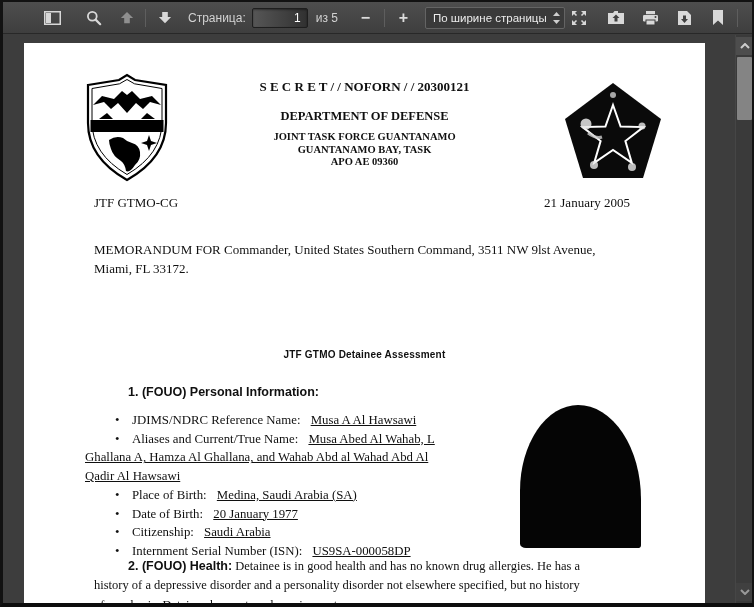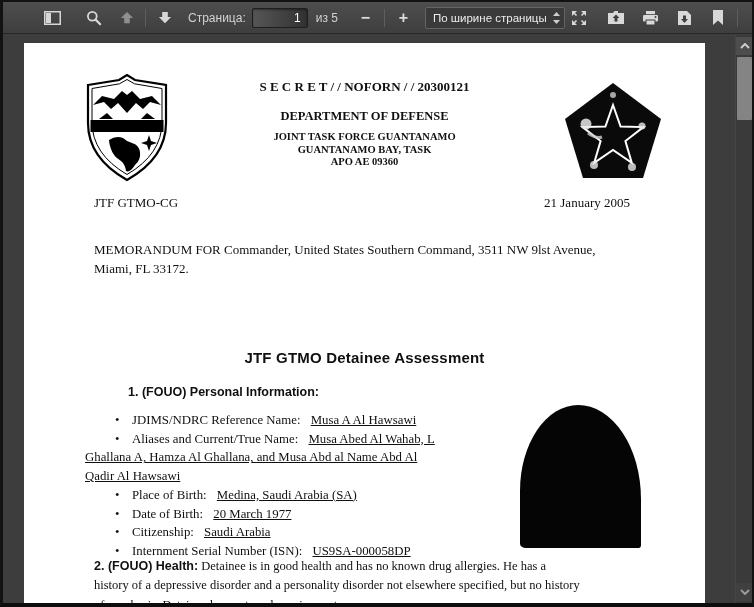--- a/index.html
+++ b/index.html
@@ -59,30 +59,30 @@
   .abs { position:absolute; }
   .serif { font-family:"Liberation Serif", serif; }
   .sans-b { font-family:"Liberation Sans", sans-serif; font-weight:bold; }
   .ctr { left:0; width:100%; text-align:center; }
   .class-line { top:36px; font-weight:bold; font-size:13px; }
   .dod-l1 { top:66px; font-weight:bold; font-size:12.5px; }
   .dod-rest { top:88px; font-weight:bold; font-size:10.5px; line-height:12.5px; }
   .office-row { left:70px; top:152px; width:536px; display:flex; justify-content:space-between; font-size:13px; }
   .memo-block { left:70px; top:197px; width:560px; line-height:19px; font-size:13px; }
   .subject-block { left:70px; top:245px; width:560px; line-height:19px; font-size:13px; }
-  .doc-title { top:306px; font-size:15px; letter-spacing:.2px; }
+  .doc-title { top:306px; font-size:10px; letter-spacing:.2px; }
   .sec-head { left:70px; top:342px; font-size:12.5px;margin-left:34px; }
   .bullets { left:70px; top:368px; width:470px; font-size:12.8px; line-height:18.7px; }
   .b-line { position:relative; padding-left:38px; white-space:nowrap; }
   .b-line .dot { position:absolute; left:21px; }
   .b-wrap { margin-left:-9px; padding-left:0; white-space:nowrap; }
   .u { text-decoration:underline; }
   .val { margin-left:7px;text-decoration:underline; }
   .sec2 { left:70px; top:514px; width:600px; line-height:19.3px; font-size:12.5px; white-space:nowrap; }
-  .sec2 .first { white-space:nowrap; }
+  .sec2 .first { white-space:nowrap;margin-left:34px; }
   .redacted-photo {
     position:absolute; left:496px; top:362px; width:121px; height:143px;
     background:#050505;
     border-radius:48% 52% 3% 5% / 60% 66% 2% 3%;
   }
   .emblem-left { left:58px; top:28px; width:90px; height:114px; }
   .emblem-right { left:538px; top:38px; width:102px; height:104px; }
   
   .scrollbar {
     position:absolute; right:0; top:0; bottom:0; width:17px;
@@ -258,31 +258,31 @@
         <div class="b-line">
           <span class="dot">•</span>
           <span>JDIMS/NDRC Reference Name:</span>
           <span class="u val">Musa A Al Hawsawi</span>
         </div>
         <div class="b-line">
           <span class="dot">•</span>
           <span>Aliases and Current/True Name:</span>
           <span class="u val">Musa Abed Al Wahab, L</span>
         </div>
-        <div class="b-wrap u">Ghallana A, Hamza Al Ghallana, and Musa Abd al Name Abd Al</div>
+        <div class="b-wrap u">Ghallana A, Hamza Al Ghallana, and Wahab Abd al Wahad Abd Al</div>
         <div class="b-wrap u" style="width:110px">Qadir Al Hawsawi</div>
         <div class="b-line">
           <span class="dot">•</span>
           <span>Place of Birth:</span>
           <span class="u val">Medina, Saudi Arabia (SA)</span>
         </div>
         <div class="b-line">
           <span class="dot">•</span>
           <span>Date of Birth:</span>
-          <span class="u val">20 March 1977</span>
+          <span class="u val">20 January 1977</span>
         </div>
         <div class="b-line">
           <span class="dot">•</span>
           <span>Citizenship:</span>
           <span class="u val">Saudi Arabia</span>
         </div>
         <div class="b-line">
           <span class="dot">•</span>
           <span>Internment Serial Number (ISN):</span>
           <span class="u val">US9SA-000058DP</span>

